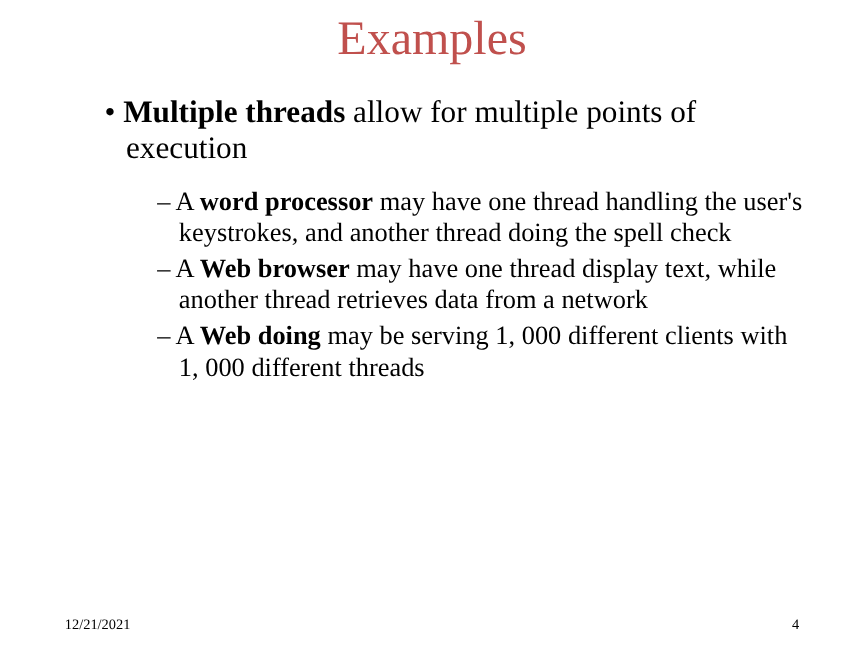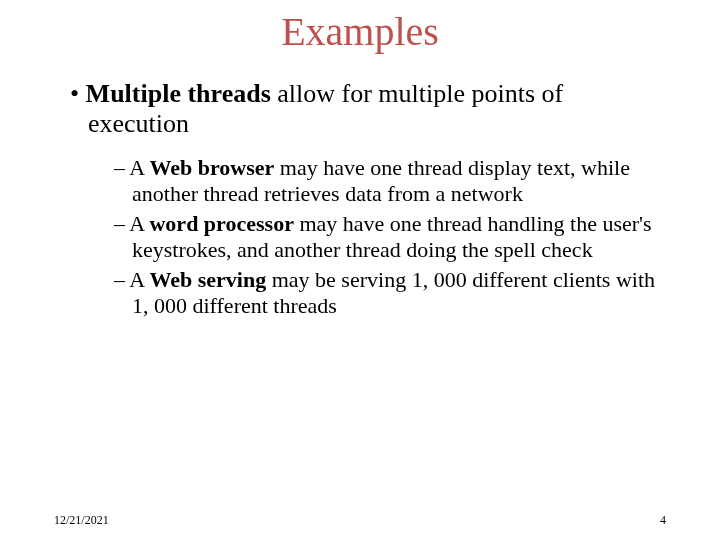--- a/index.html
+++ b/index.html
@@ -21,21 +21,21 @@
   }
   .title {
     text-align: center;
     font-size: 40px;
     color: #c0504d;
     margin-top: 8px;
     margin-bottom: 24px;
     font-weight: normal;
   }
   .body {
-    padding: 0 50px 0 60px;
+    padding: 0 50px 0 77px;
   }
   .bullet1 {
     font-size: 26px;
     line-height: 1.15;
     margin: 0 0 16px 0;
     padding-left: 28px;
     text-indent: -18px;
   }
   .bullet1::before {
     content: "• ";
@@ -74,27 +74,27 @@
   <div class="title">Examples</div>
 
   <div class="body">
 
     <p class="bullet1">
       <b>Multiple threads</b><span> allow for multiple points of execution</span>
     </p>
 
     <div class="sublist">
       <p class="bullet2">
+        <span>A </span><b>word processor</b><span> may have one thread handling the user's keystrokes, and another thread doing the spell check</span>
+      </p>
+      <p class="bullet2">
         <span>A </span><b>Web browser</b><span> may have one thread display text, while another thread retrieves data from a network</span>
       </p>
       <p class="bullet2">
-        <span>A </span><b>word processor</b><span> may have one thread handling the user's keystrokes, and another thread doing the spell check</span>
-      </p>
-      <p class="bullet2">
-        <span>A </span><b>Web serving</b><span> may be serving 1, 000 different clients with 1, 000 different threads</span>
+        <span>A </span><b>Web doing</b><span> may be serving 1, 000 different clients with 1, 000 different threads</span>
       </p>
     </div>
 
   </div>
 
   <div class="footer">
     <span class="footer-date">12/21/2021</span>
     <span class="footer-page">4</span>
   </div>
 

